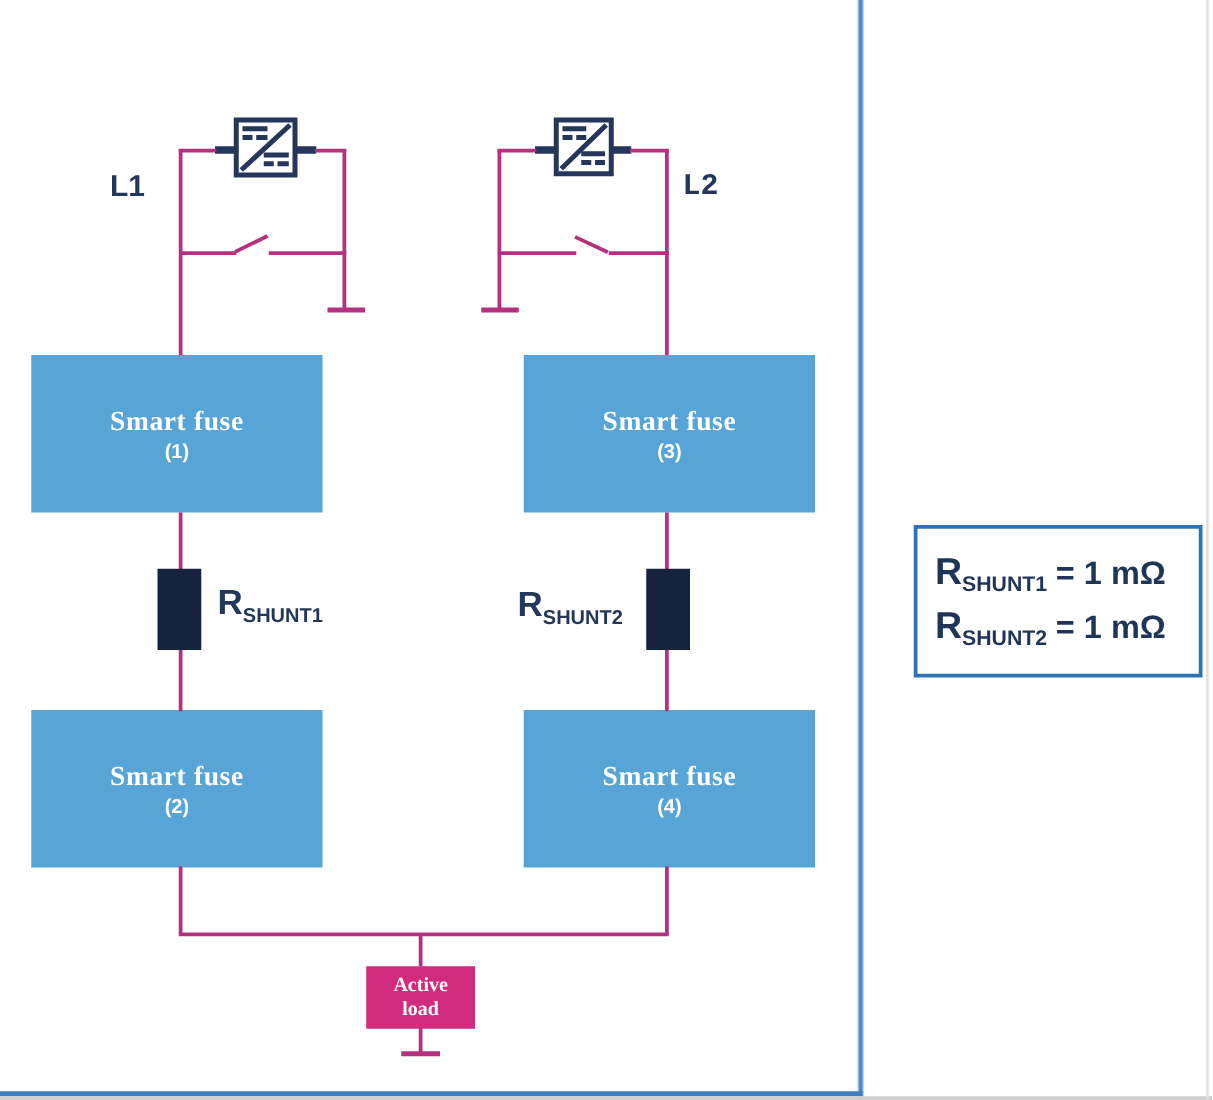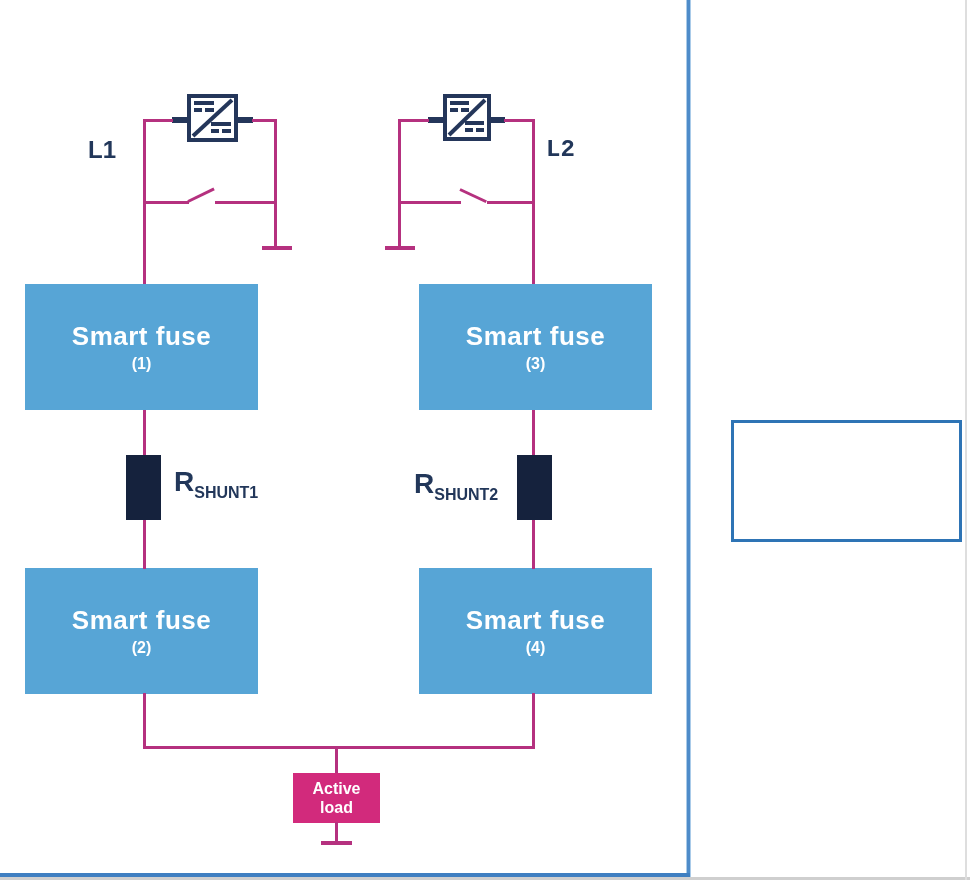--- a/index.html
+++ b/index.html
@@ -13,33 +13,33 @@
   .navy-mk { position:absolute; background:#24365a; }
   .stub { position:absolute; height:6px; background:#24365a; }
 
   .conv { position:absolute; width:51px; height:48px; border:4px solid #24365a;
           background:#ffffff; box-sizing:border-box; }
   .conv svg { position:absolute; left:0; top:0; }
 
   .fuse-box { position:absolute; width:233px; height:126px; background:#57a5d6;
     color:#ffffff; display:flex; flex-direction:column; align-items:center;
     justify-content:center; text-align:center; }
-  .fuse-title { font-size:26px; font-weight:bold; letter-spacing:.5px; }
+  .fuse-title { font-size:22px; font-weight:bold; letter-spacing:.5px;font-family:Liberation Serif, serif; }
   .fuse-num   { font-size:16px; font-weight:bold; margin-top:3px; }
 
   .shunt { position:absolute; width:35px; height:65px; background:#15223d; }
 
   .line-label { position:absolute; font-size:24px; font-weight:bold; color:#22375a; }
   .rlabel { position:absolute; color:#22375a; font-weight:bold; font-size:28px; line-height:1; }
   .rlabel sub { font-size:16px; }
 
   .load-box { position:absolute; left:293px; top:773px; width:87px; height:50px;
     background:#d22a7c; color:#ffffff; display:flex; flex-direction:column;
     align-items:center; justify-content:center; font-weight:bold; font-size:16px;
-    line-height:19px; }
+    line-height:19px;font-family:Liberation Serif, serif; }
 
   .legend-box { position:absolute; left:731px; top:420px; width:231px; height:122px;
     border:3px solid #2e74b5; box-sizing:border-box; background:#ffffff;
     display:flex; flex-direction:column; justify-content:center; gap:9px;
     padding-left:14px; }
   .legend-row { color:#1f3557; font-weight:bold; font-size:26px; line-height:1; white-space:nowrap; }
   .legend-row .r { font-size:30px; }
   .legend-row sub { font-size:17px; }
   .legend-row .val { margin-left:7px; }
 
@@ -144,19 +144,21 @@
     <div>Active</div>
     <div>load</div>
   </div>
 
   <div class="wire" style="left:335px; top:822px; width:3px; height:20px;"></div>
   <div class="gnd-bar" style="left:321px; top:841px; width:31px;"></div>
 
   <div class="divider"></div>
 
   <div class="legend-box">
+    <div class="legend-row"><span class="r">R</span><sub>SHUNT1</sub><span class="val">= 1 mΩ</span></div>
+    <div class="legend-row"><span class="r">R</span><sub>SHUNT2</sub><span class="val">= 1 mΩ</span></div>
   </div>
 
   <div class="bottom-border"></div>
   <div class="bottom-strip"></div>
   <div class="right-edge"></div>
 
 </div>
 
 </body></html>

